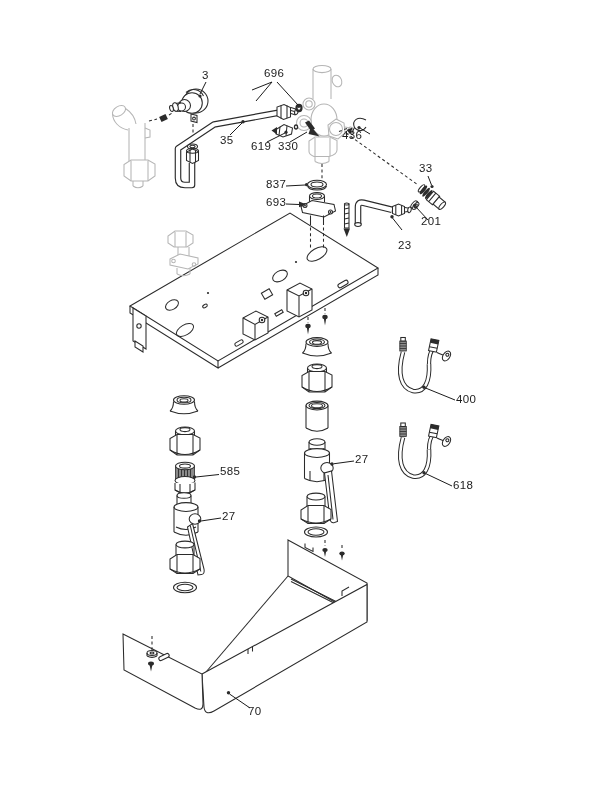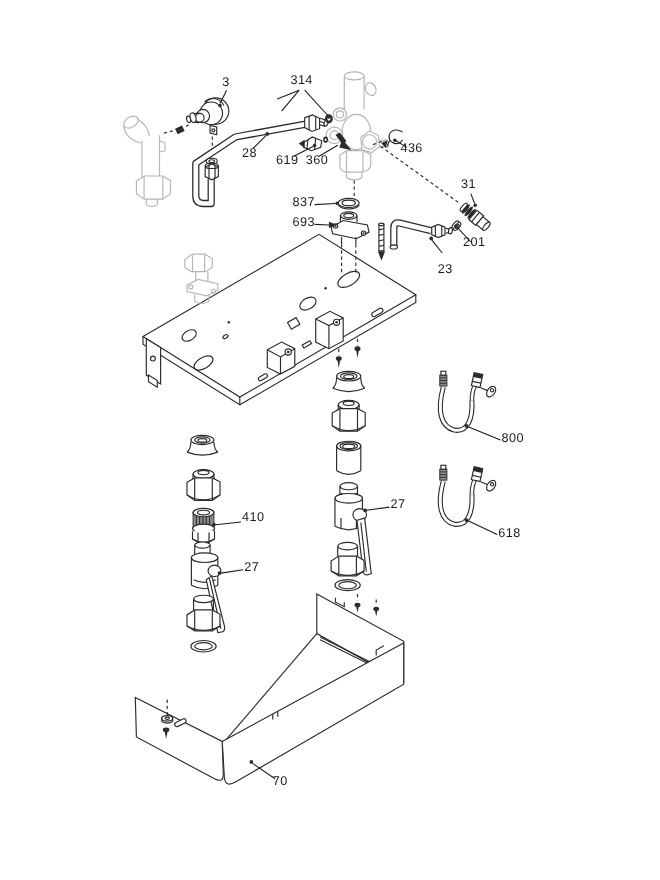--- a/index.html
+++ b/index.html
@@ -424,30 +424,30 @@
         <circle class="dk" cx="424" cy="387.2" r="1.7"></circle>
     <path class="ldr" d="M452,486 L425.5,473.5"></path>
         <circle class="dk" cx="424" cy="472.8" r="1.7"></circle>
     <path class="ldr" d="M250,708 L229.5,694"></path>
         <circle class="dk" cx="228.5" cy="692.7" r="1.7"></circle>
   </g>
 </svg>
 
   <div>
     <span class="callout" style="left:202px;top:70px">3</span>
-    <span class="callout" style="left:264px;top:68px">314</span>
-    <span class="callout" style="left:220px;top:135px">28</span>
+    <span class="callout" style="left:264px;top:68px">696</span>
+    <span class="callout" style="left:220px;top:135px">35</span>
     <span class="callout" style="left:251px;top:141px">619</span>
-    <span class="callout" style="left:278px;top:141px">360</span>
-    <span class="callout" style="left:364px;top:130px">436</span>
+    <span class="callout" style="left:278px;top:141px">330</span>
+    <span class="callout" style="left:342px;top:130px">436</span>
     <span class="callout" style="left:266px;top:179px">837</span>
     <span class="callout" style="left:266px;top:197px">693</span>
-    <span class="callout" style="left:419px;top:163px">31</span>
+    <span class="callout" style="left:419px;top:163px">33</span>
     <span class="callout" style="left:421px;top:216px">201</span>
     <span class="callout" style="left:398px;top:240px">23</span>
-    <span class="callout" style="left:220px;top:466px">410</span>
+    <span class="callout" style="left:220px;top:466px">585</span>
     <span class="callout" style="left:222px;top:511px">27</span>
     <span class="callout" style="left:355px;top:454px">27</span>
-    <span class="callout" style="left:456px;top:394px">800</span>
+    <span class="callout" style="left:456px;top:394px">400</span>
     <span class="callout" style="left:453px;top:480px">618</span>
     <span class="callout" style="left:248px;top:706px">70</span>
   </div>
 </div>
 
 </body></html>

